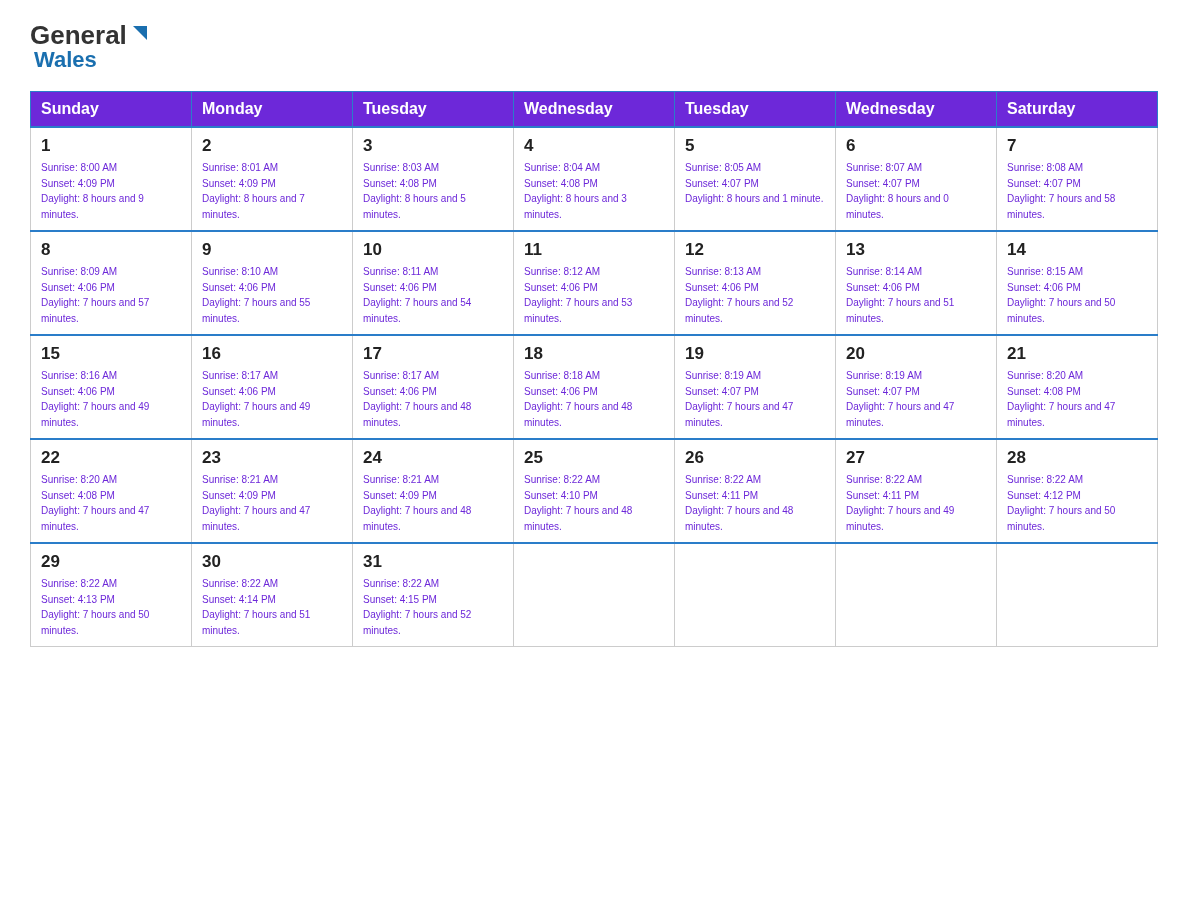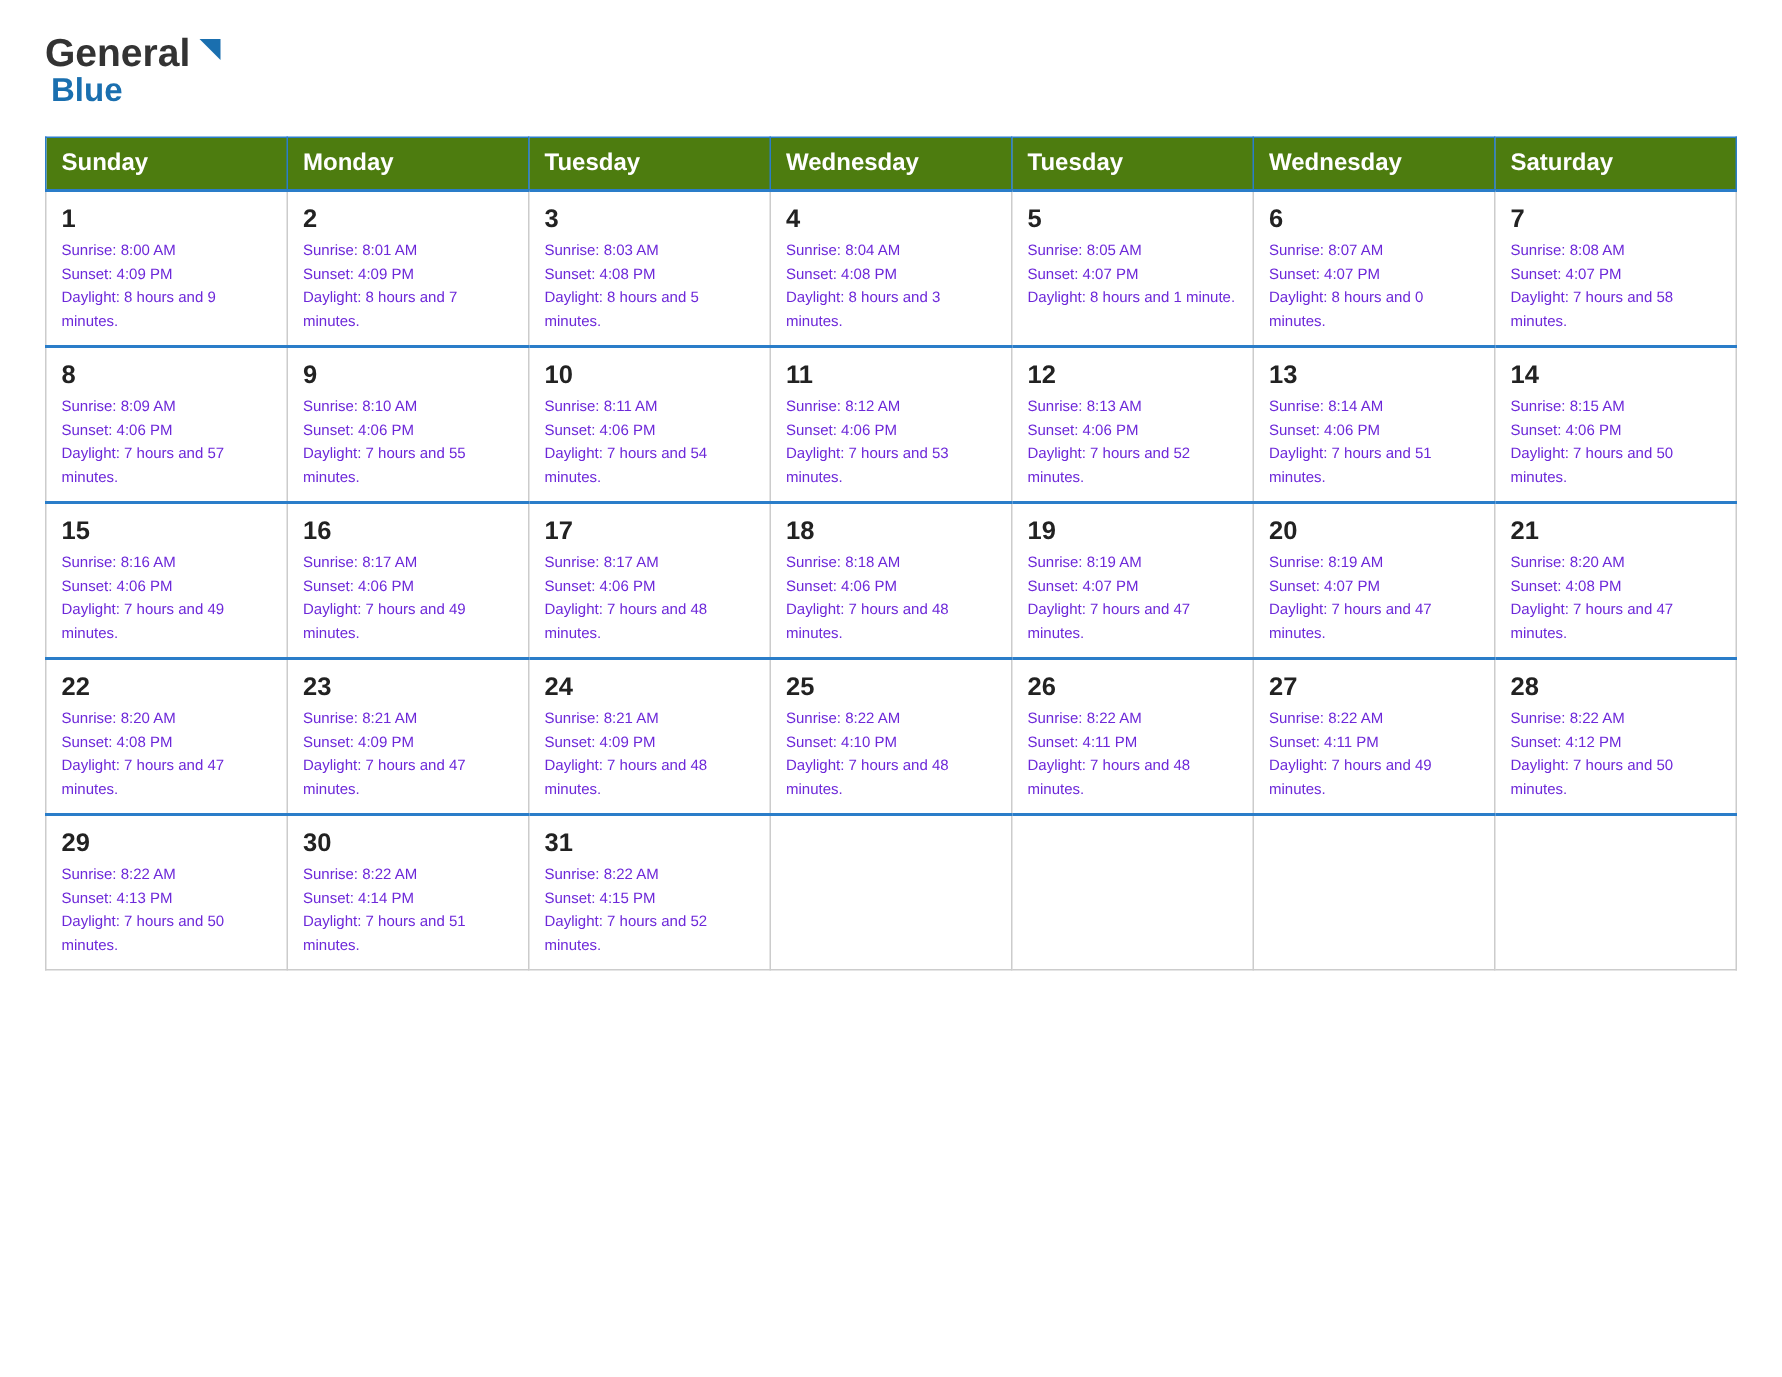--- a/index.html
+++ b/index.html
@@ -49,21 +49,21 @@
       font-size: 22px;
       color: #444;
       margin-top: 4px;
     }
     .calendar {
       width: 100%;
       border-collapse: collapse;
       border: 1px solid #aaa;
     }
     .calendar th {
-      background-color: #4d7c0f;
+      background-color: #6d28d9;
       color: #ffffff;
       font-size: 16px;
       padding: 8px 10px;
       text-align: left;
       border: 1px solid #2a7dc9;
     }
     .calendar td {
       vertical-align: top;
       padding: 8px 10px;
       border: 1px solid #ccc;
@@ -97,21 +97,21 @@
 <div class="header">
   <div class="logo">
     <div class="logo-text">
       <span class="logo-general">General</span>
       <span style="display:inline-block; position:relative; margin-left:2px;">
         <svg width="22" height="22" viewBox="0 0 22 22">
           <polygon points="4,4 18,4 18,18" fill="#1a6faf"></polygon>
         </svg>
       </span>
     </div>
-    <div class="logo-sub">Blue</div>
+    <div class="logo-sub">Wales</div>
   </div>
 </div>
 
 <table class="calendar">
   <thead>
     <tr>
       <th>Sunday</th>
       <th>Monday</th>
       <th>Tuesday</th>
       <th>Wednesday</th>

